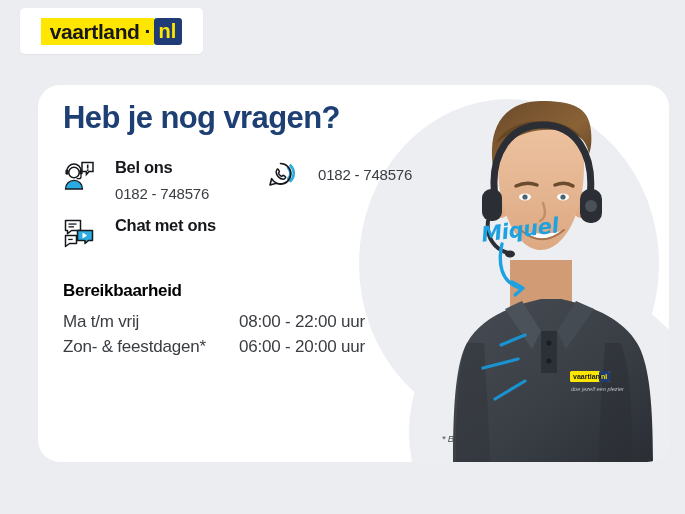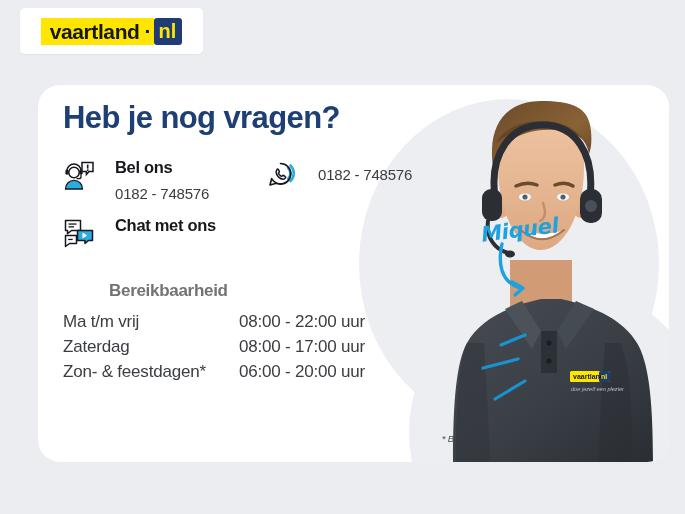--- a/index.html
+++ b/index.html
@@ -154,23 +154,22 @@
     margin-top: 8px;
     letter-spacing: -0.2px;
     line-height: 1.2;
   }
 
   
   .hours-title {
     margin-top: 30px;
     font-size: 17px;
     font-weight: bold;
-    color: #737373;
+    color: #000000;
     letter-spacing: -0.3px;
-    margin-left: 46px;
   }
   .hours-table {
     margin-top: 9px;
     border-collapse: collapse;
   }
   .hours-table td {
     font-size: 17px;
     color: #3a3d42;
     padding: 2.5px 0;
     letter-spacing: -0.2px;
@@ -299,24 +298,20 @@
         </span>
       </div>
     </div>
 
     <div class="hours-title">Bereikbaarheid</div>
     <table class="hours-table">
       <tbody>
           <tr>
         <td class="hours-day">Ma t/m vrij</td>
         <td class="hours-time">08:00 - 22:00 uur</td>
-      </tr>
-      <tr>
-        <td class="hours-day">Zaterdag</td>
-        <td class="hours-time">08:00 - 17:00 uur</td>
       </tr>
       <tr>
         <td class="hours-day">Zon- &amp; feestdagen*</td>
         <td class="hours-time">06:00 - 20:00 uur</td>
       </tr>
     </tbody>
       </table>
   </div>
 
   <div class="miquel-label">Miquel</div>

